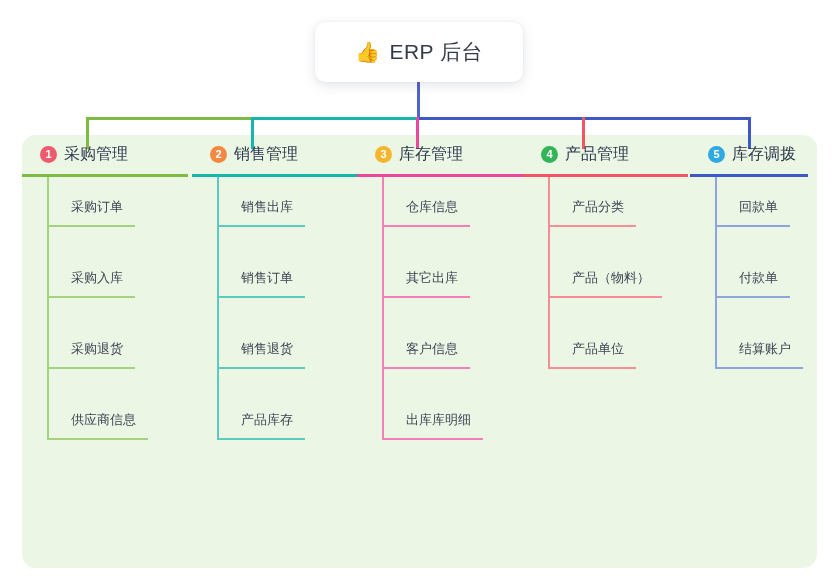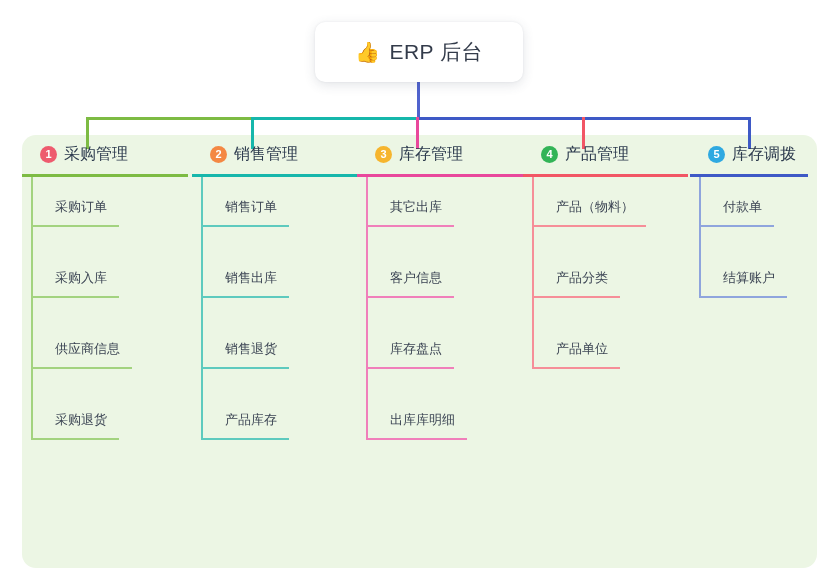--- a/index.html
+++ b/index.html
@@ -48,21 +48,21 @@
     display:flex;align-items:center;gap:7px;padding-left:18px;
     font-size:16px;font-weight:500;color:#2d3b4e;white-space:nowrap;
     cursor:default;
   }
   .badge{
     width:17px;height:17px;border-radius:50%;flex:0 0 17px;
     display:flex;align-items:center;justify-content:center;
     color:#ffffff;font-size:11px;font-weight:bold;line-height:17px;
   }
   .children{
-    margin-left:9px;border-left:2px solid var(--cline,#bbb);
+    margin-left:25px;border-left:2px solid var(--cline,#bbb);
     width:fit-content;
   }
   .child{height:71px;display:flex;align-items:flex-end;}
   .child:first-child{height:50px;}
   .child-label{
     display:inline-block;white-space:nowrap;
     padding:0 12px 9px 22px;
     border-bottom:2px solid var(--cline,#bbb);
     font-size:13px;color:#3c4554;cursor:default;
   }
@@ -93,94 +93,97 @@
     <span>采购管理</span>
   </div>
   <div class="children">
     <div class="child">
         <span class="child-label">采购订单</span>
       </div>
     <div class="child">
         <span class="child-label">采购入库</span>
       </div>
     <div class="child">
-        <span class="child-label">供应商信息</span>
+        <span class="child-label">采购退货</span>
       </div>
     <div class="child">
-        <span class="child-label">采购退货</span>
+        <span class="child-label">供应商信息</span>
       </div>
   </div>
 </div>
 
 <div class="branch b2" style="--line: #16b7ab; --cline: #5ecabe;">
   <div class="branch-title">
     <span class="badge" style="background-color: rgb(244, 136, 67);">2</span>
     <span>销售管理</span>
   </div>
   <div class="children">
     <div class="child">
-        <span class="child-label">销售订单</span>
+        <span class="child-label">销售出库</span>
       </div>
     <div class="child">
-        <span class="child-label">销售出库</span>
+        <span class="child-label">销售订单</span>
       </div>
     <div class="child">
         <span class="child-label">销售退货</span>
       </div>
     <div class="child">
         <span class="child-label">产品库存</span>
       </div>
   </div>
 </div>
 
 <div class="branch b3" style="--line: #e9489c; --cline: #f07fba;">
   <div class="branch-title">
     <span class="badge" style="background-color: rgb(246, 181, 46);">3</span>
     <span>库存管理</span>
   </div>
   <div class="children">
     <div class="child">
+        <span class="child-label">仓库信息</span>
+      </div>
+    <div class="child">
         <span class="child-label">其它出库</span>
       </div>
     <div class="child">
         <span class="child-label">客户信息</span>
-      </div>
-    <div class="child">
-        <span class="child-label">库存盘点</span>
       </div>
     <div class="child">
         <span class="child-label">出库库明细</span>
       </div>
   </div>
 </div>
 
 <div class="branch b4" style="--line: #f25665; --cline: #f68e98;">
   <div class="branch-title">
     <span class="badge" style="background-color: rgb(51, 180, 87);">4</span>
     <span>产品管理</span>
   </div>
   <div class="children">
     <div class="child">
-        <span class="child-label">产品（物料）</span>
+        <span class="child-label">产品分类</span>
       </div>
     <div class="child">
-        <span class="child-label">产品分类</span>
+        <span class="child-label">产品（物料）</span>
       </div>
     <div class="child">
         <span class="child-label">产品单位</span>
       </div>
   </div>
 </div>
 
 <div class="branch b5" style="--line: #3e59c6; --cline: #8fa5dd;">
   <div class="branch-title">
     <span class="badge" style="background-color: rgb(47, 169, 225);">5</span>
     <span>库存调拨</span>
   </div>
   <div class="children">
     <div class="child">
+        <span class="child-label">回款单</span>
+      </div>
+    <div class="child">
         <span class="child-label">付款单</span>
       </div>
     <div class="child">
         <span class="child-label">结算账户</span>
       </div>
   </div>
 </div>
 
 </body></html>

